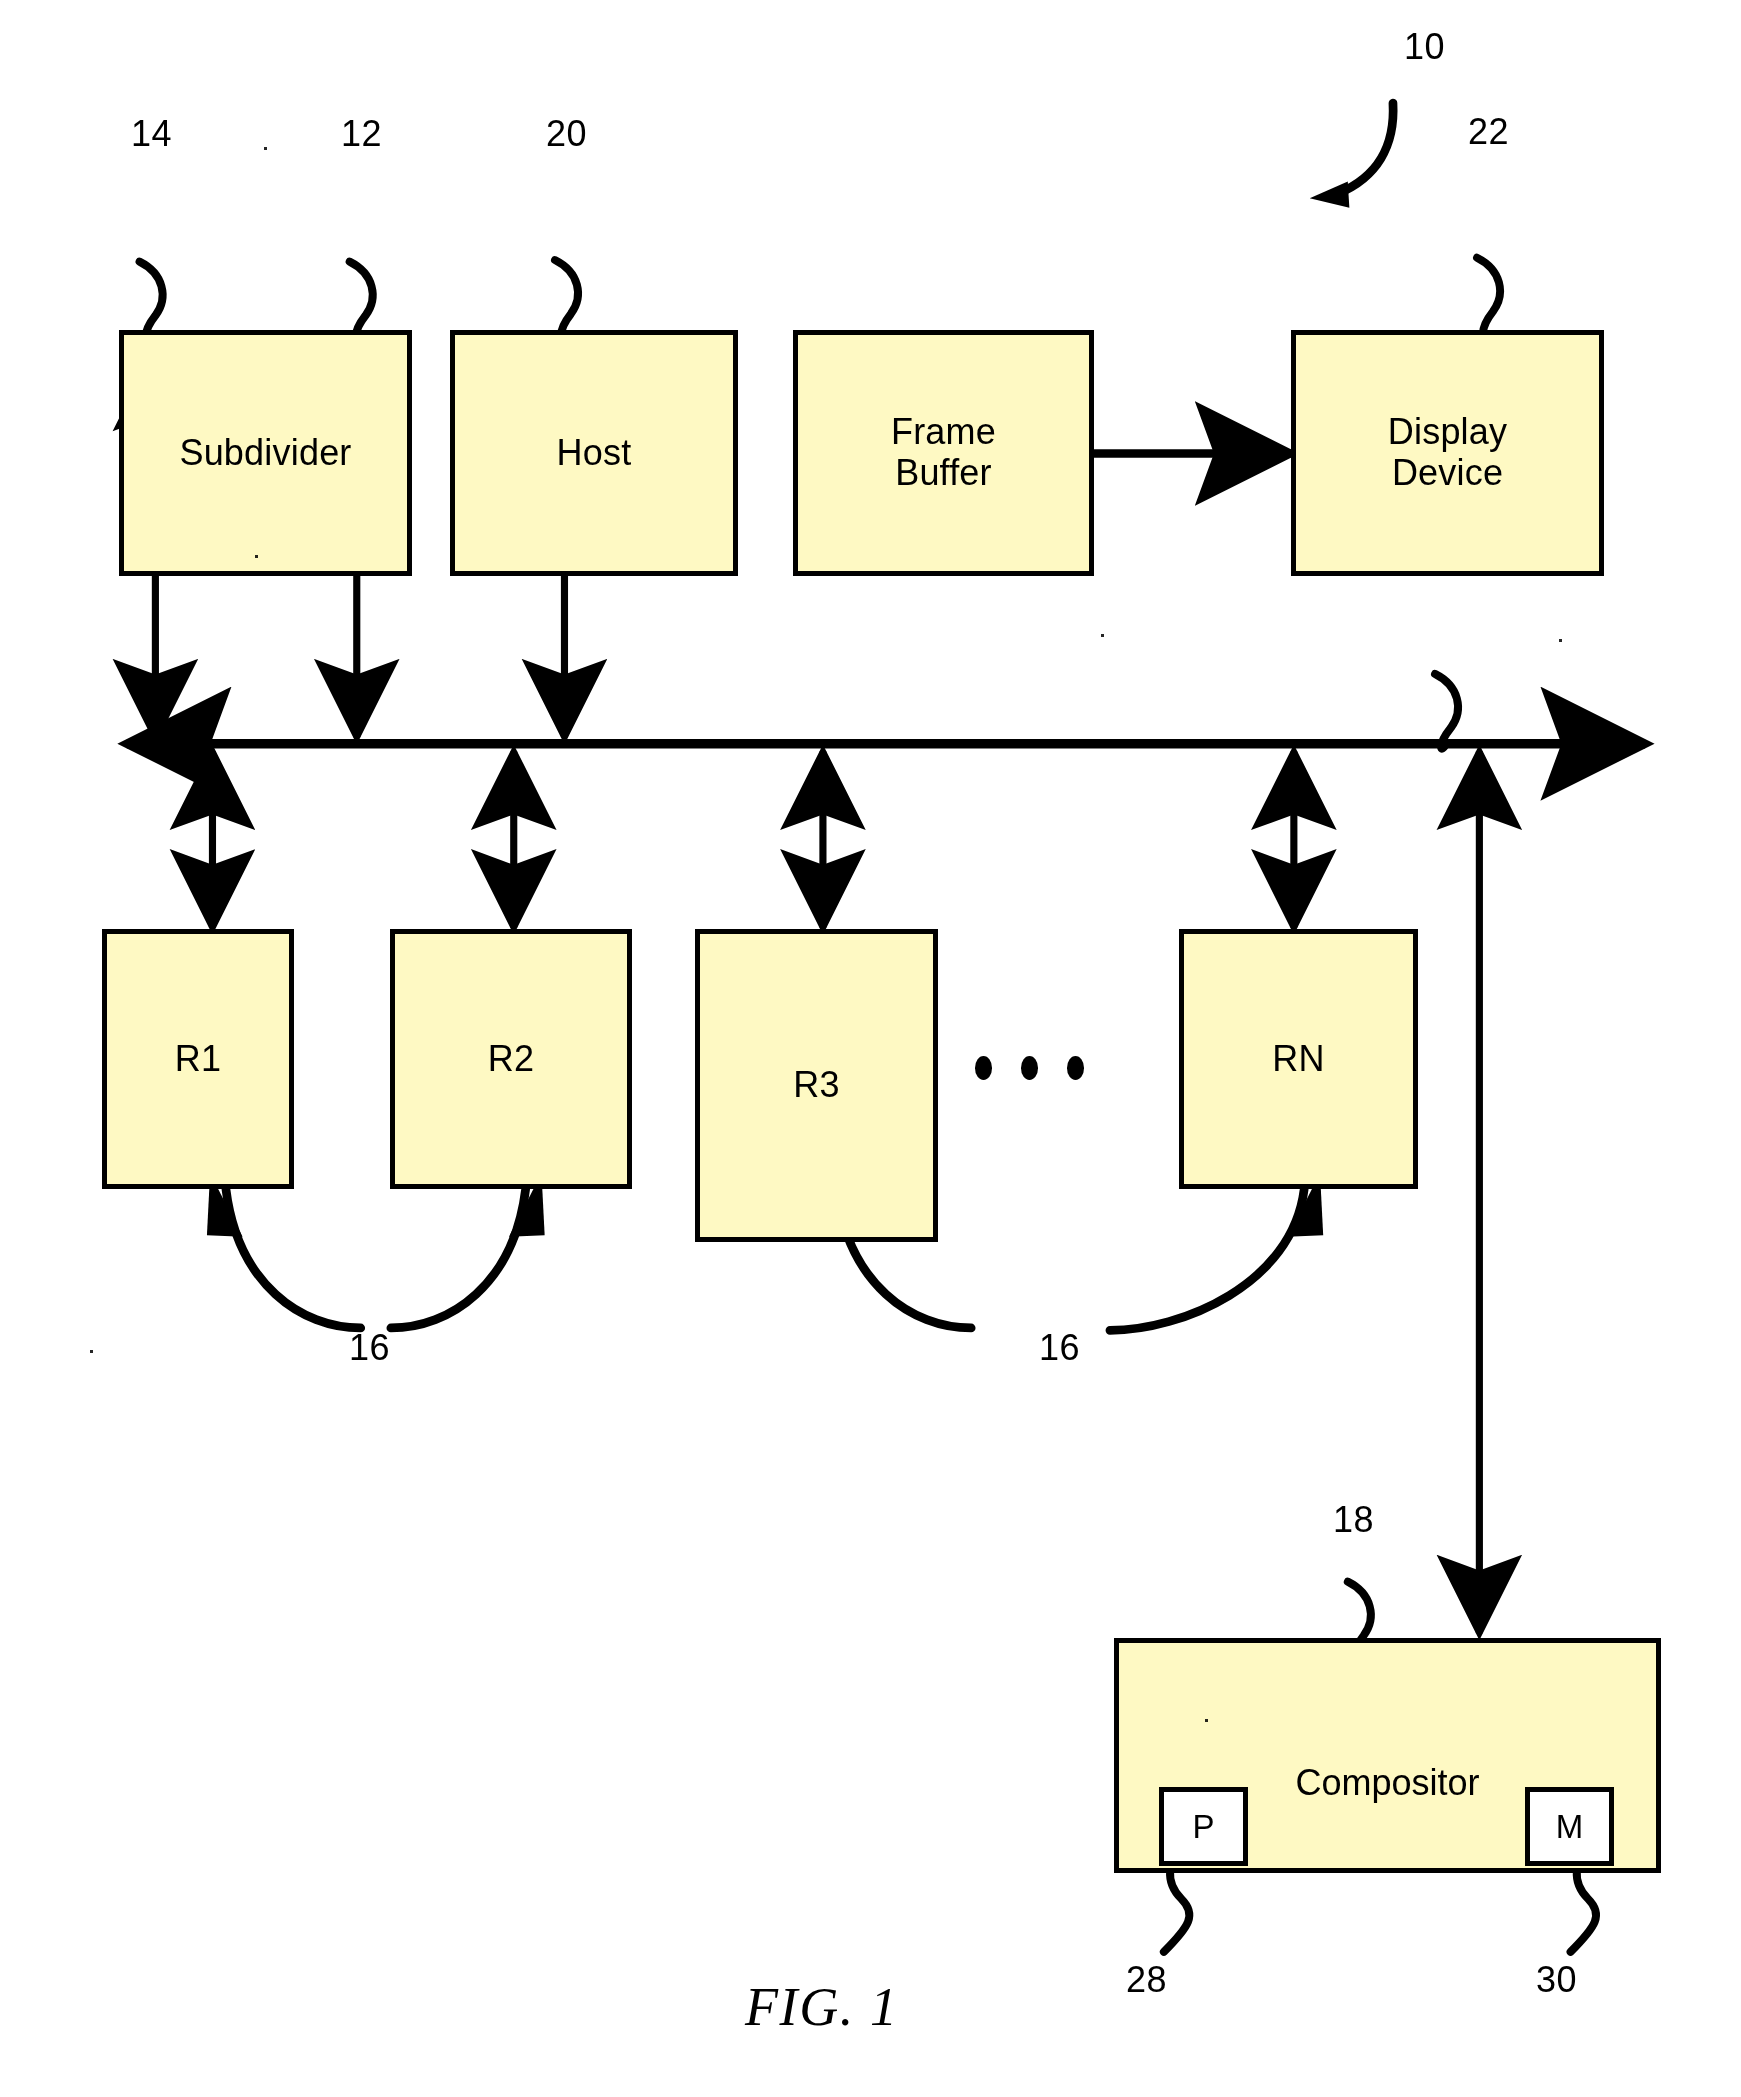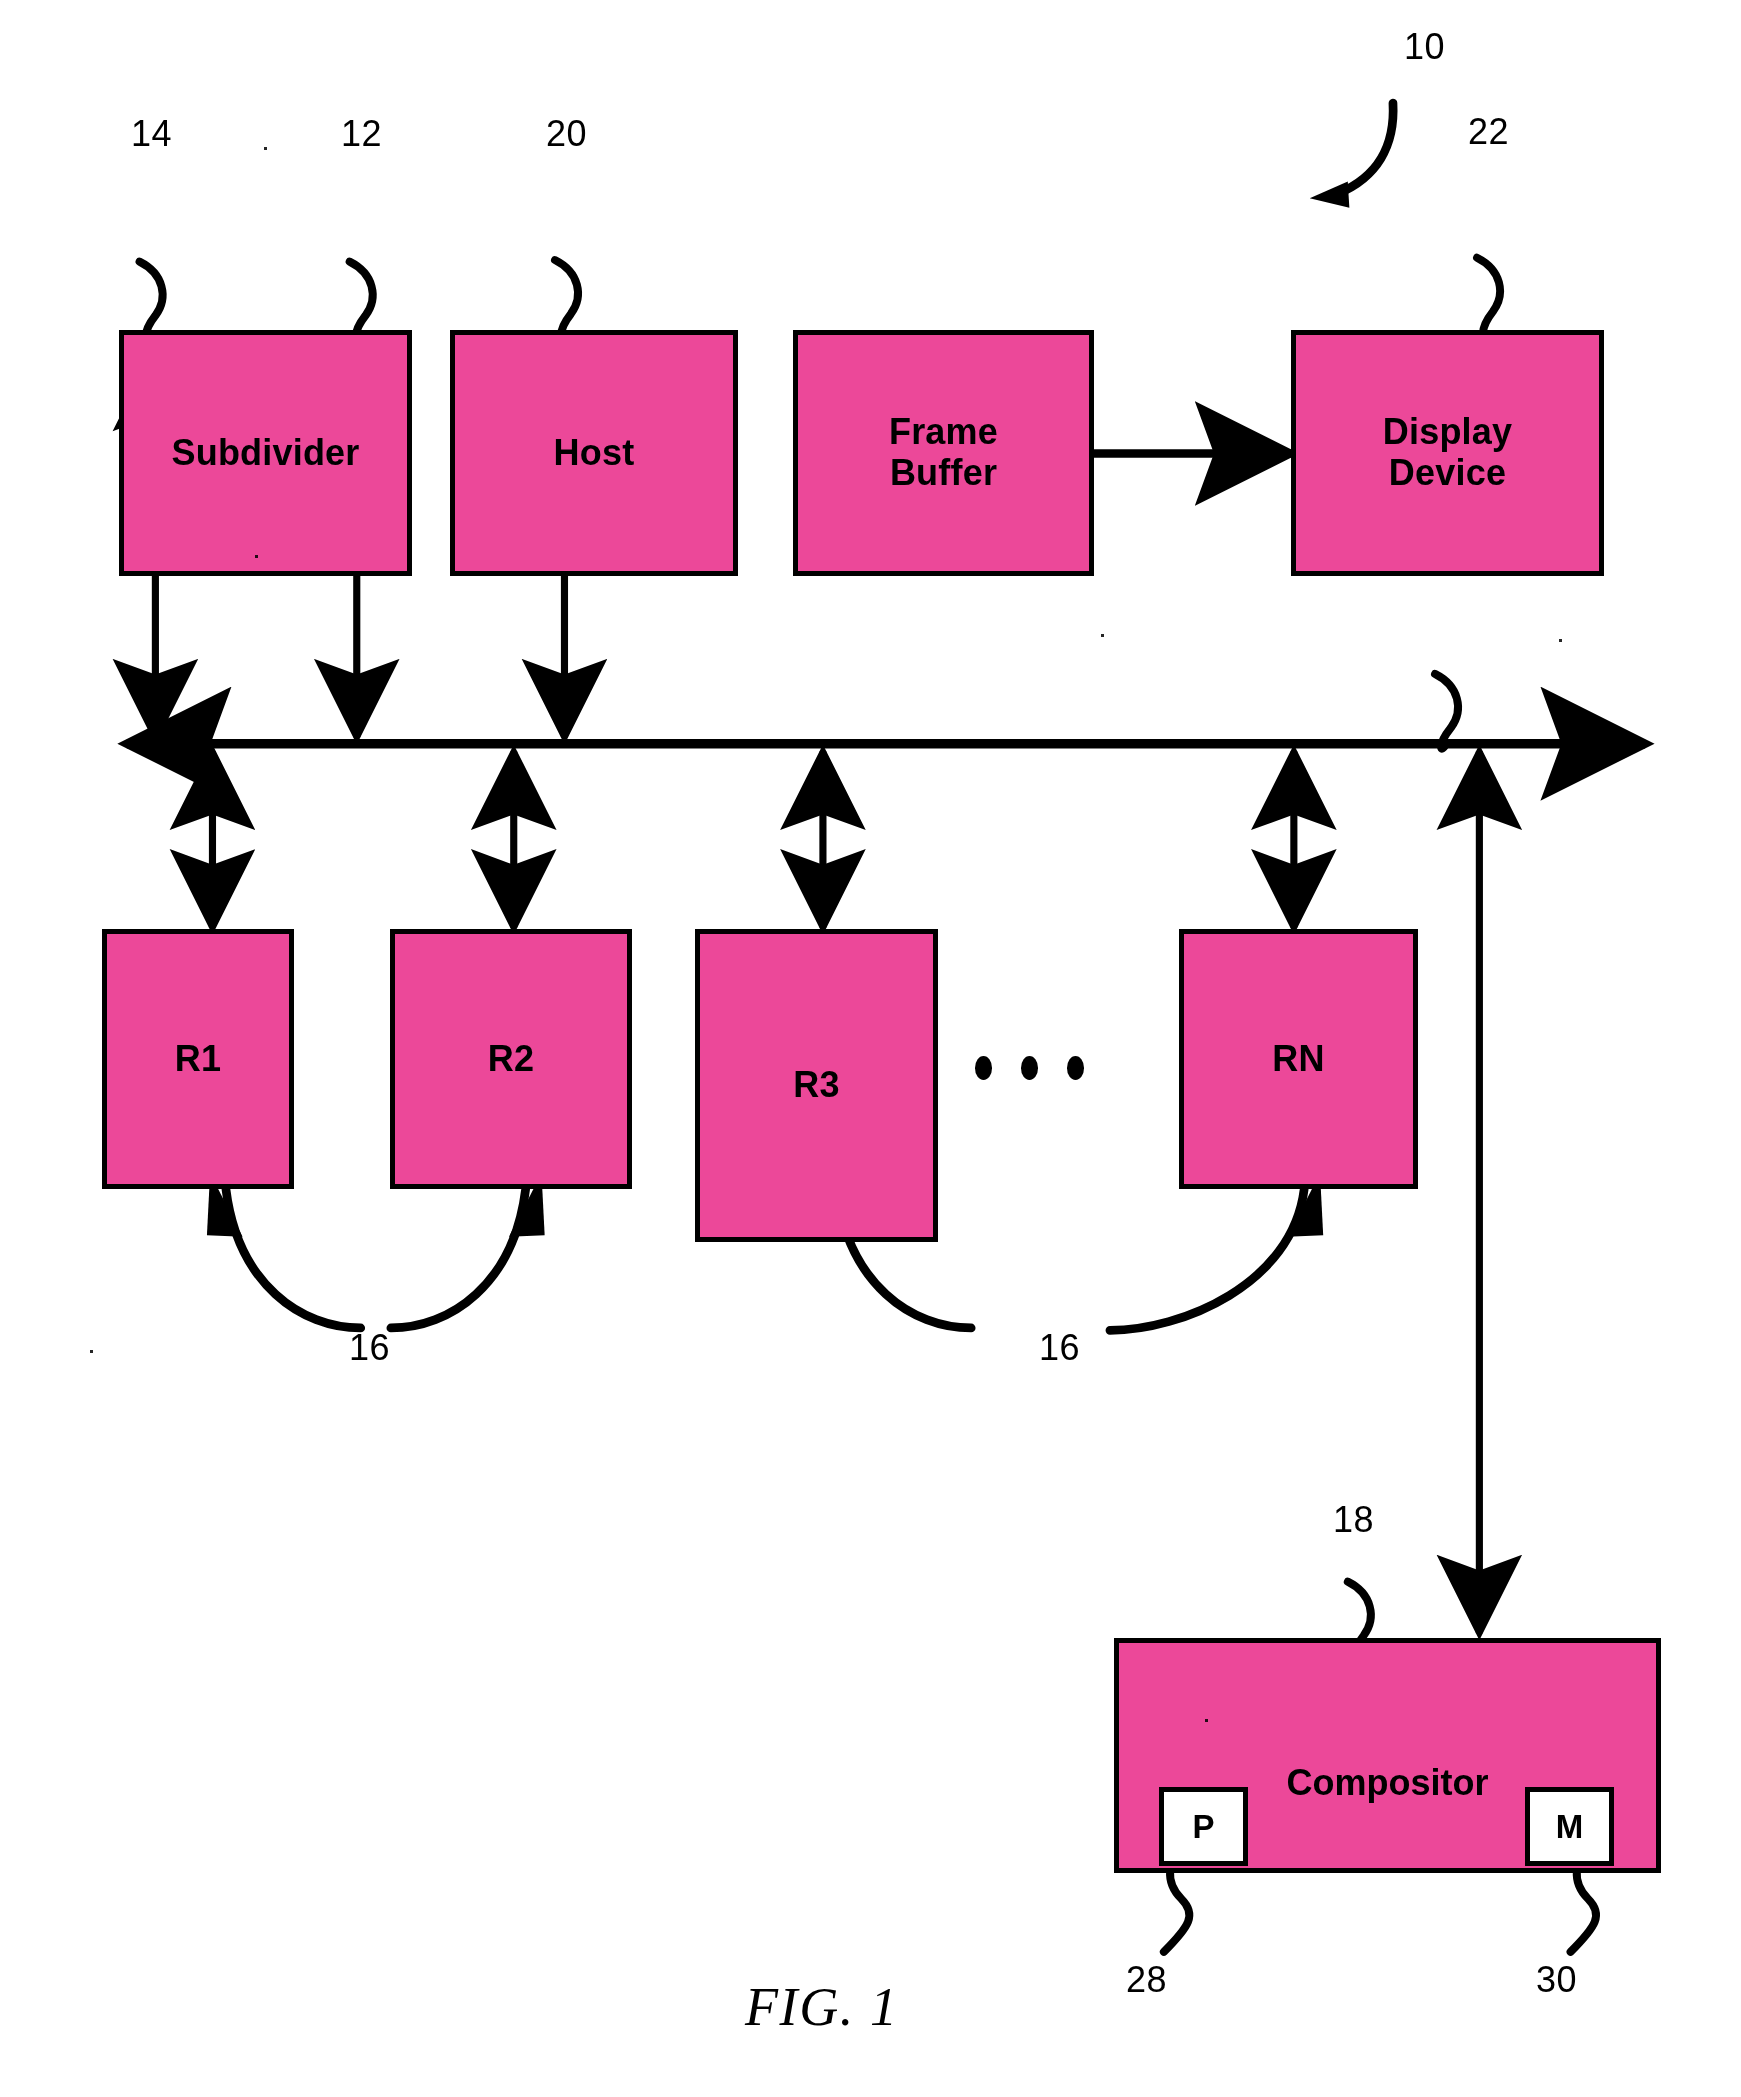--- a/index.html
+++ b/index.html
@@ -21,27 +21,26 @@
   #figure-svg {
     position: absolute;
     left: 0;
     top: 0;
     width: 1741px;
     height: 2097px;
   }
   .node-box {
     position: absolute;
     border: 5.6px solid #000000;
-    background: #ec4899;
+    background: #fef9c3;
     box-sizing: border-box;
     display: flex;
     align-items: center;
     justify-content: center;
     text-align: center;
-    font-weight: bold;
   }
   .node-label {
     font-family: "Liberation Sans", sans-serif;
     font-size: 36px;
     line-height: 1.13;
     color: #000000;
     white-space: pre-line;
     letter-spacing: 0.2px;
   }
   .ref-num {

